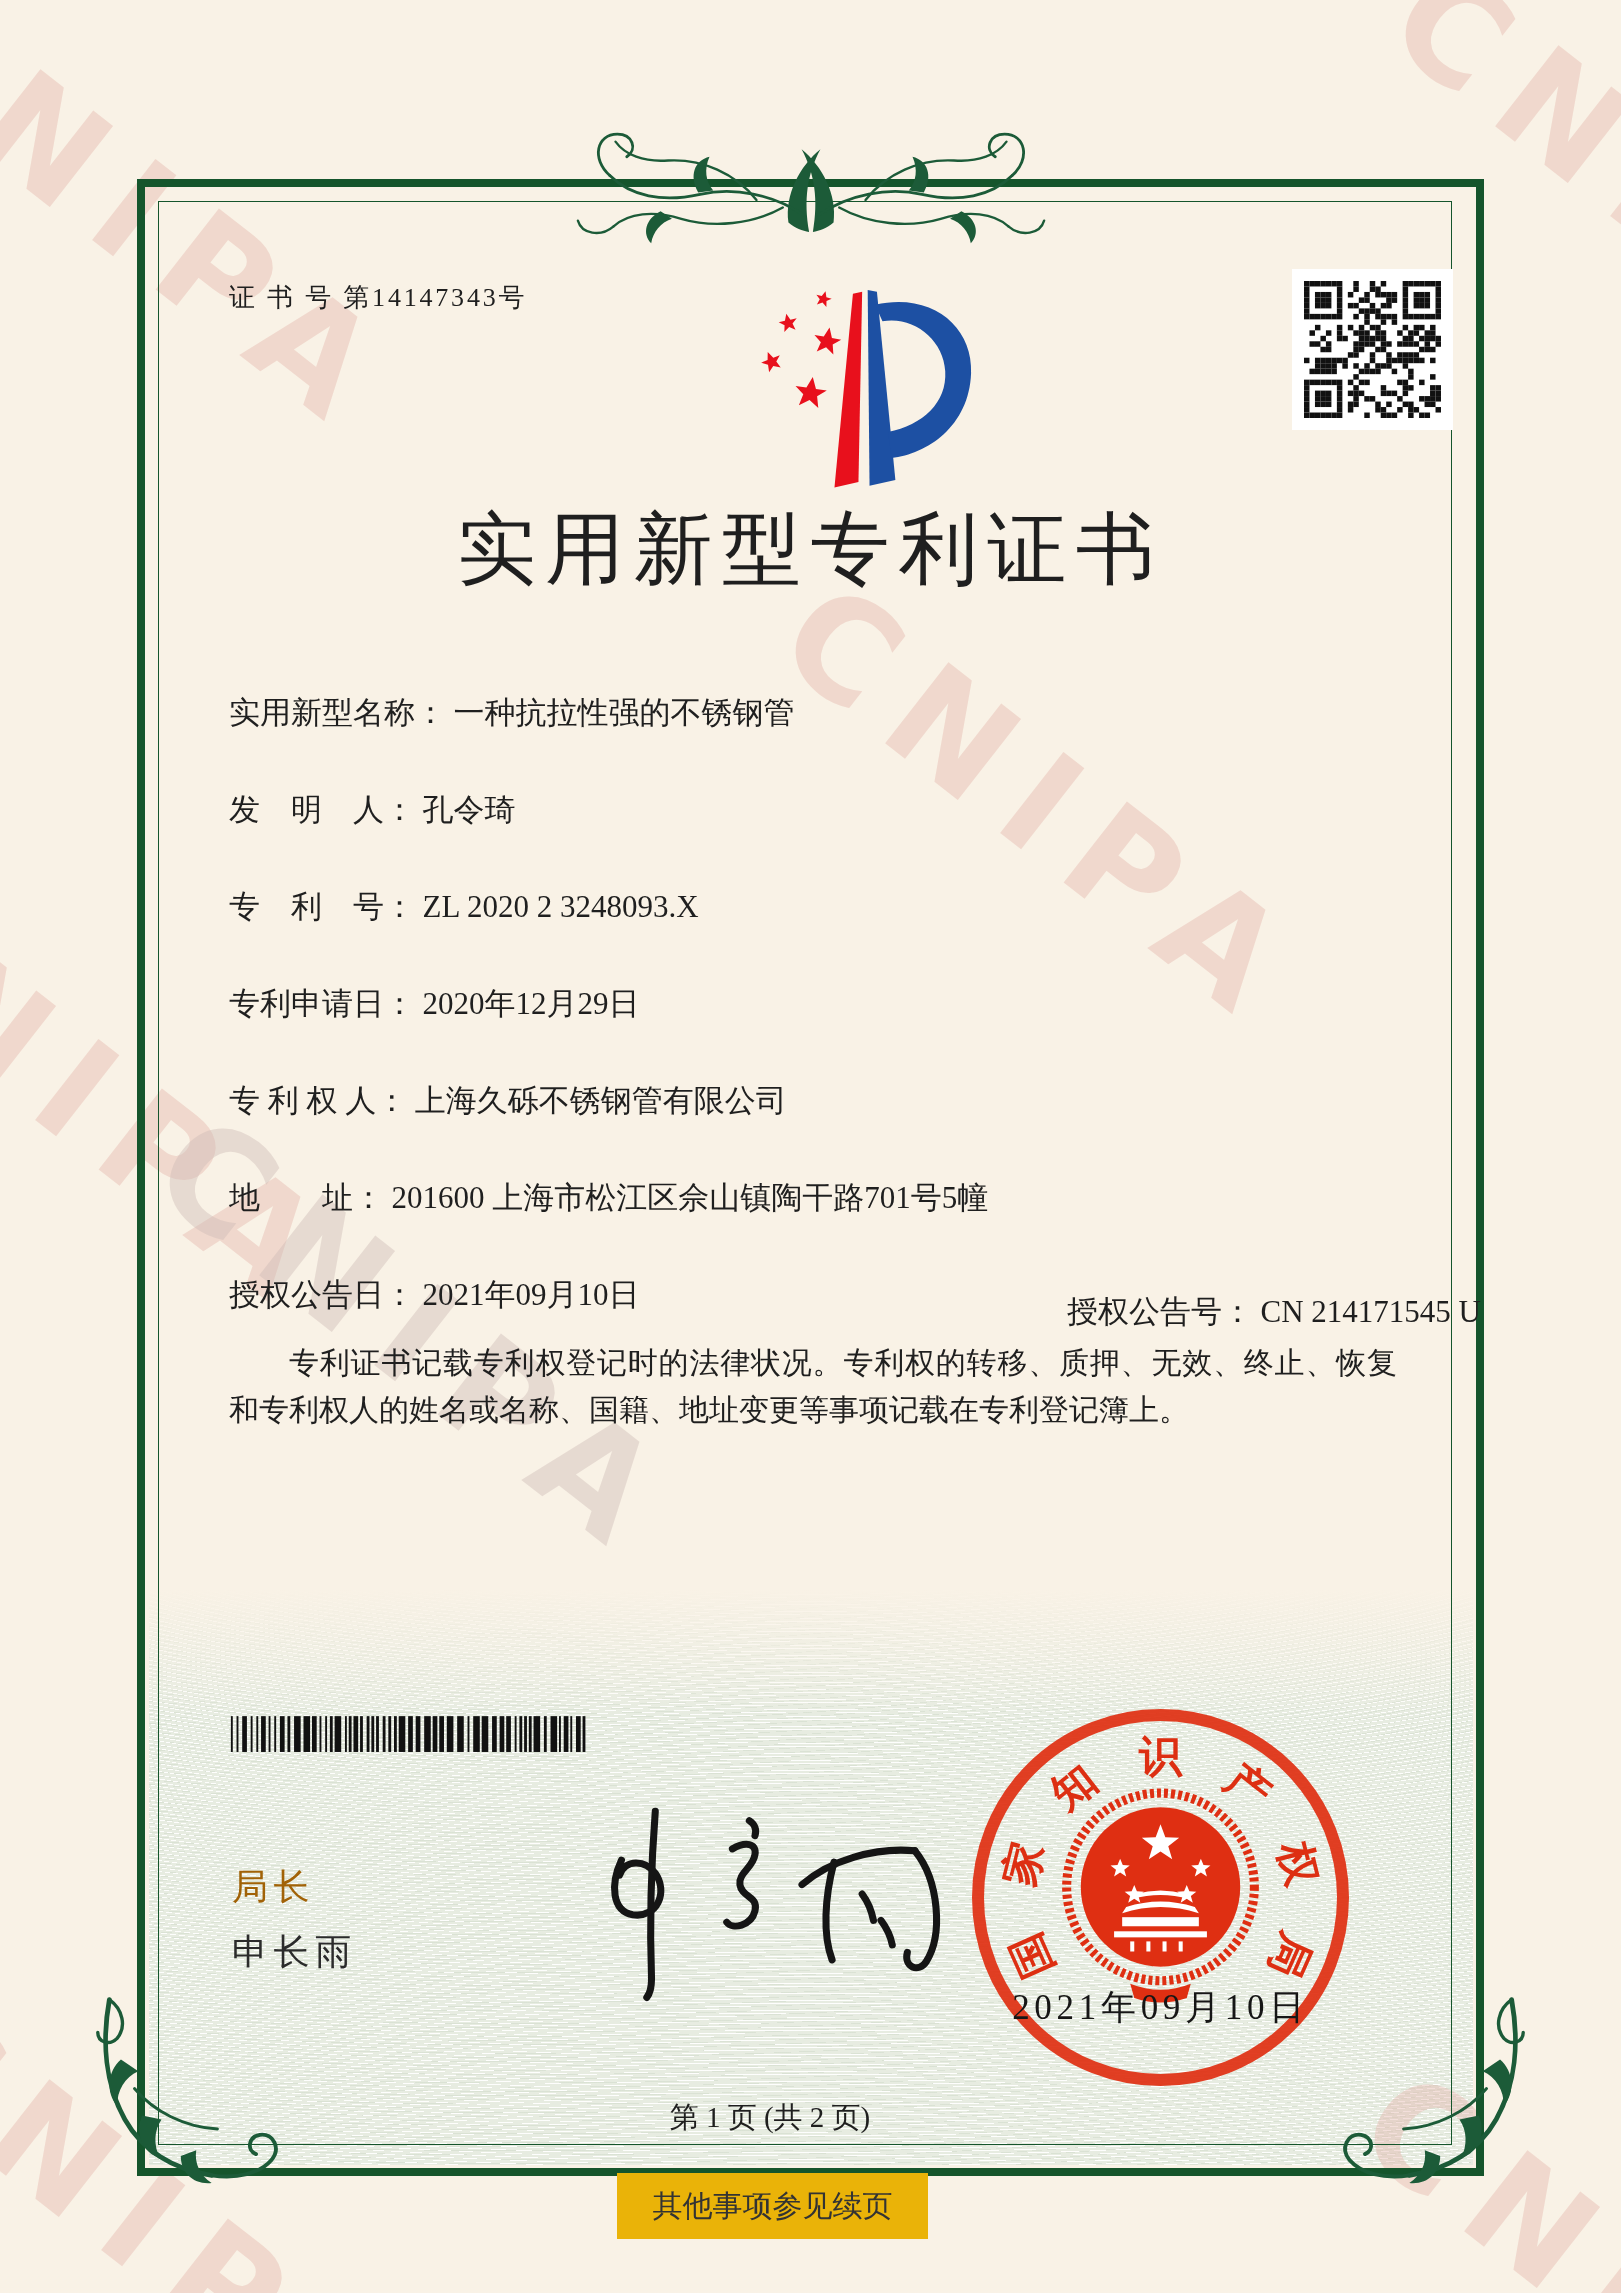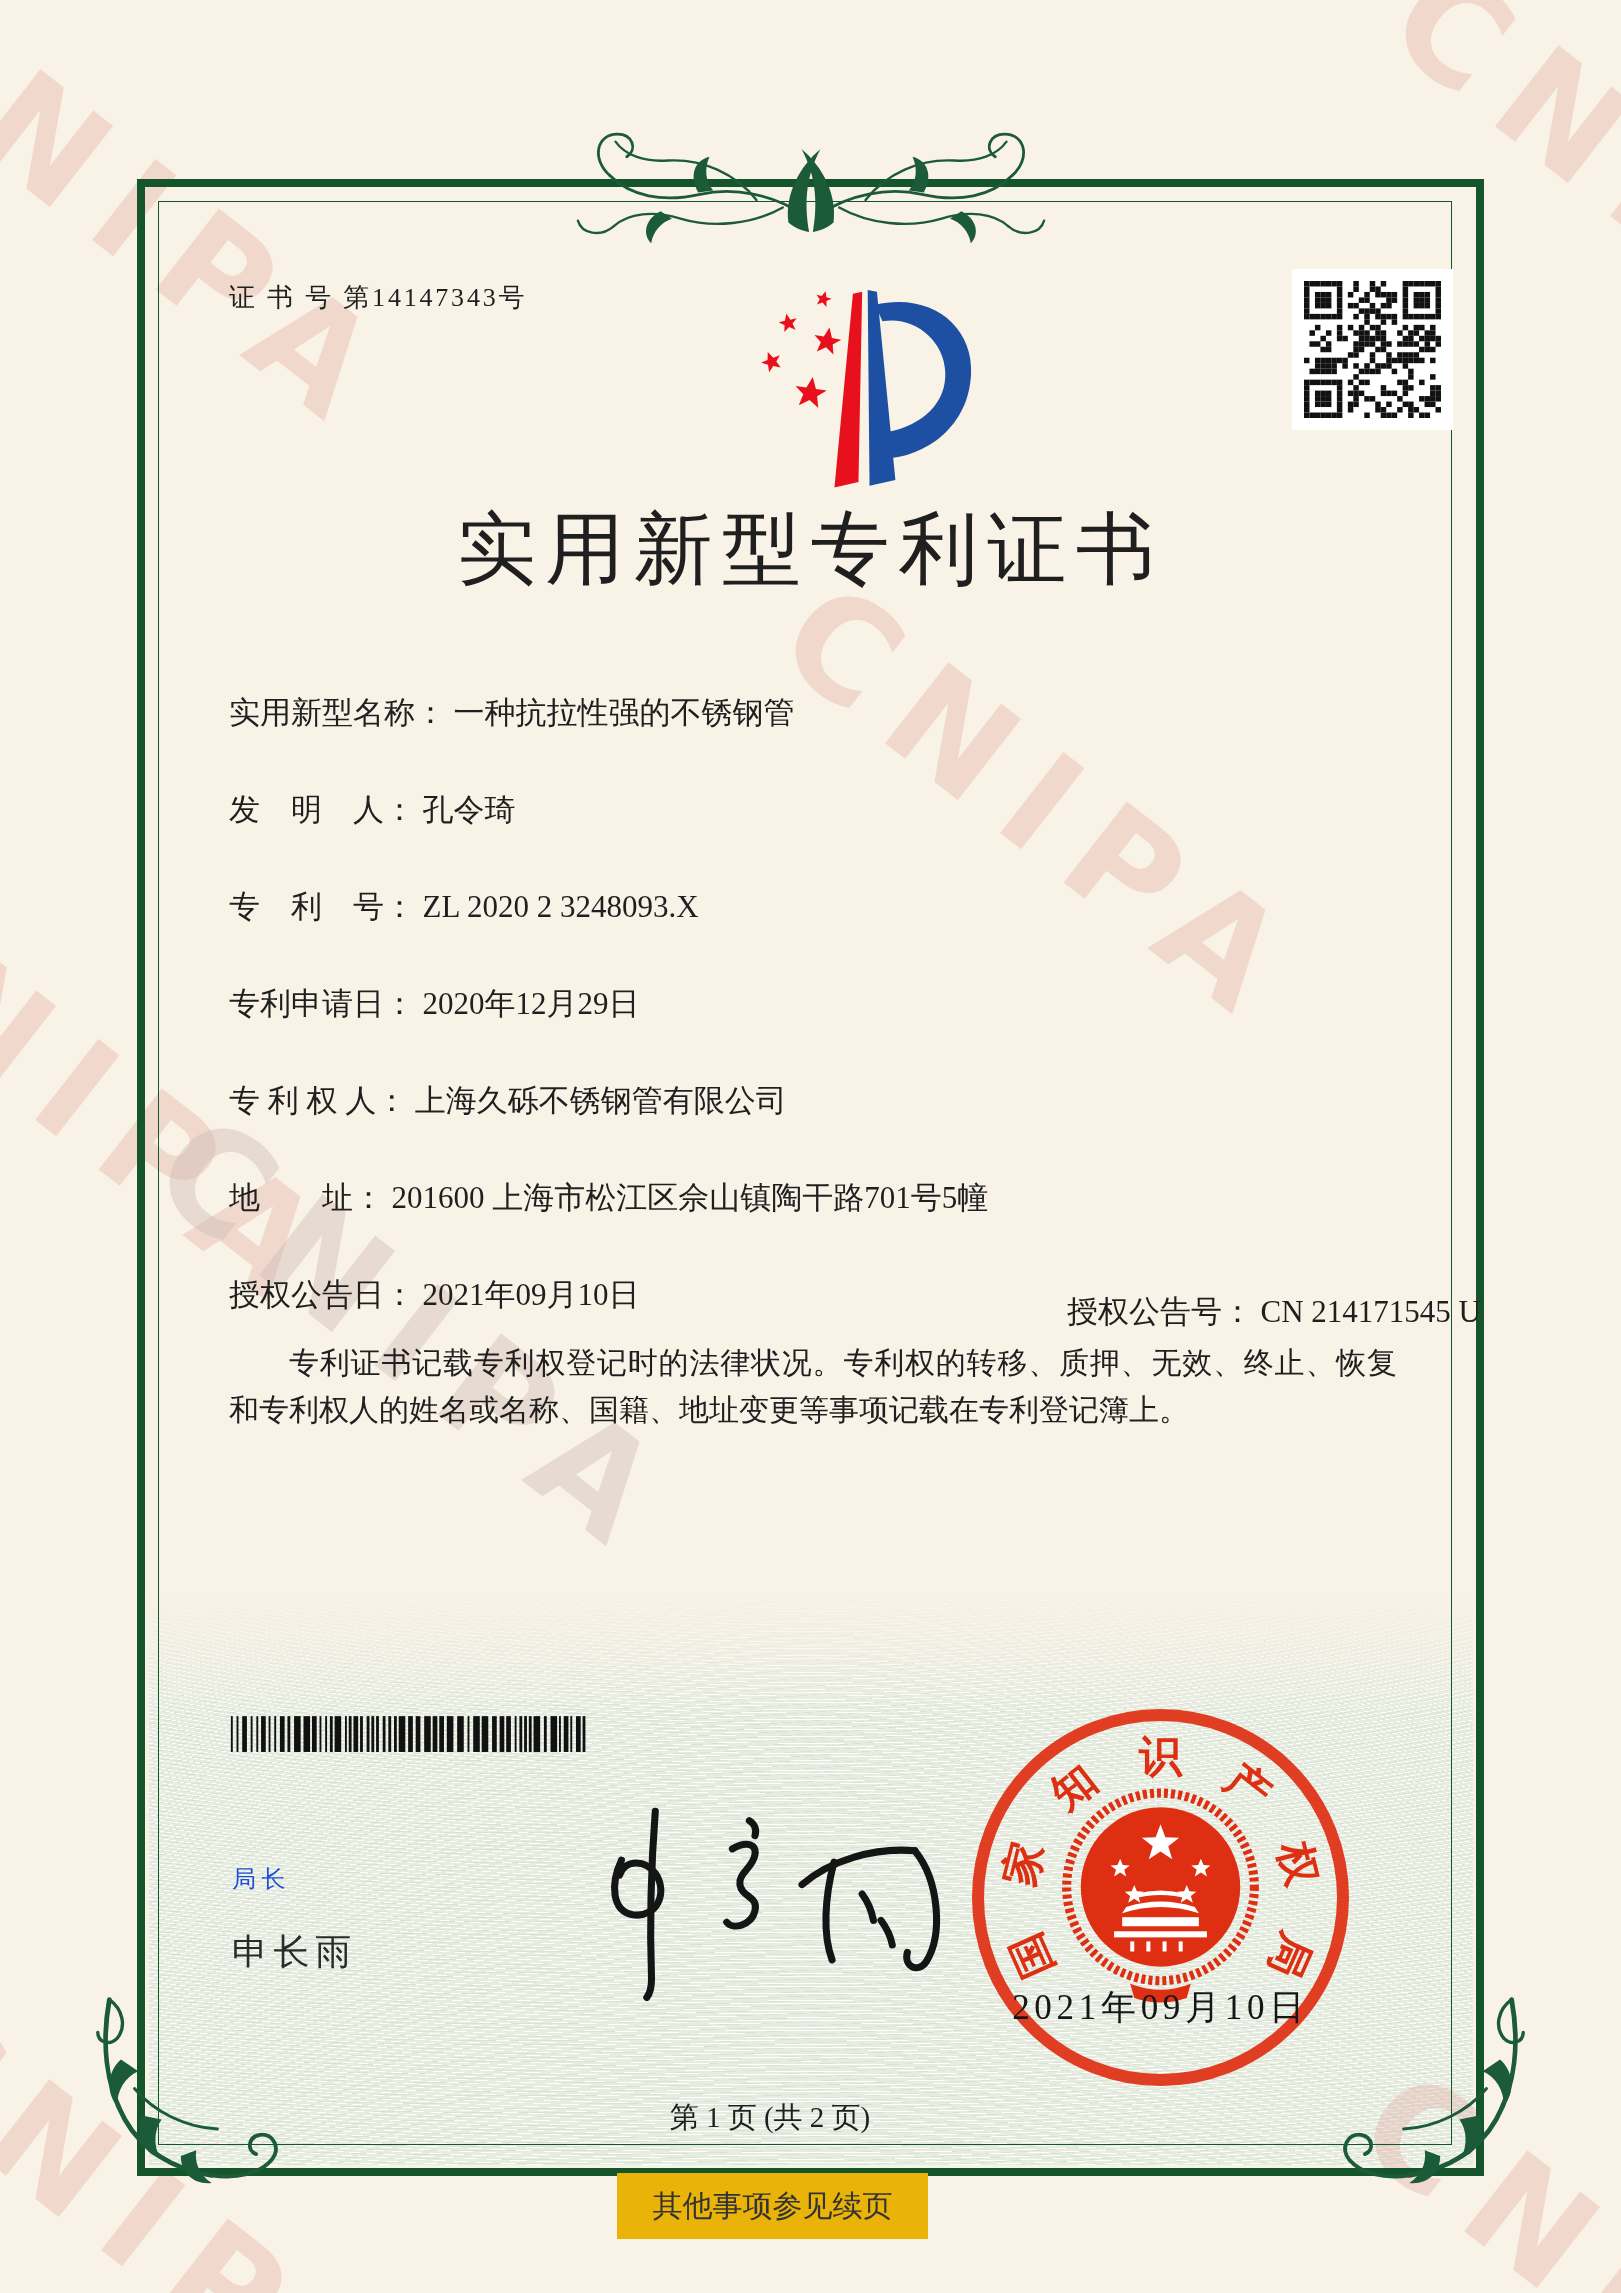--- a/index.html
+++ b/index.html
@@ -32,22 +32,22 @@
          font-weight:normal;letter-spacing:9.4px;z-index:5;}
   
   .frow{position:absolute;left:229px;font-size:31px;z-index:5;white-space:nowrap;}
   .frow .fval{margin-left:7.5px;}
   .grant2{position:absolute;left:838px;top:17px;}
   
   .body-text{position:absolute;left:229px;top:1339px;width:1168px;z-index:5;}
   .body-text p{margin:0;font-size:30px;line-height:47px;text-align:justify;text-indent:2em;}
   
   .barcode{position:absolute;left:229px;top:1716px;z-index:5;}
-  .signer-title{position:absolute;left:232px;top:1863px;font-size:24px;letter-spacing:5.6px;z-index:5;
-                font-family:Liberation Serif, serif;color:#1d4ed8;}
+  .signer-title{position:absolute;left:232px;top:1863px;font-size:36px;letter-spacing:5.6px;z-index:5;
+                font-family:Liberation Serif, serif;color:#a16207;}
   .signer-name{position:absolute;left:232px;top:1928px;font-size:36px;letter-spacing:5.6px;z-index:5;
                font-family:"Liberation Sans","DejaVu Sans",sans-serif;color:#2b2b2b;}
   .signature{position:absolute;left:565px;top:1794px;z-index:5;}
   
   .seal{position:absolute;left:972px;top:1709px;width:377px;height:377px;z-index:6;}
   .seal-ring{position:absolute;left:0;top:0;width:377px;height:377px;border:12.2px solid rgba(223,47,17,.92);
              border-radius:50%;box-sizing:border-box;}
   .seal-char{position:absolute;left:50%;top:50%;font-size:43px;font-weight:bold;color:#dd2f12;
              font-family:"Liberation Serif","DejaVu Serif",serif;}
   .seal-emblem{position:absolute;left:87px;top:77px;}

